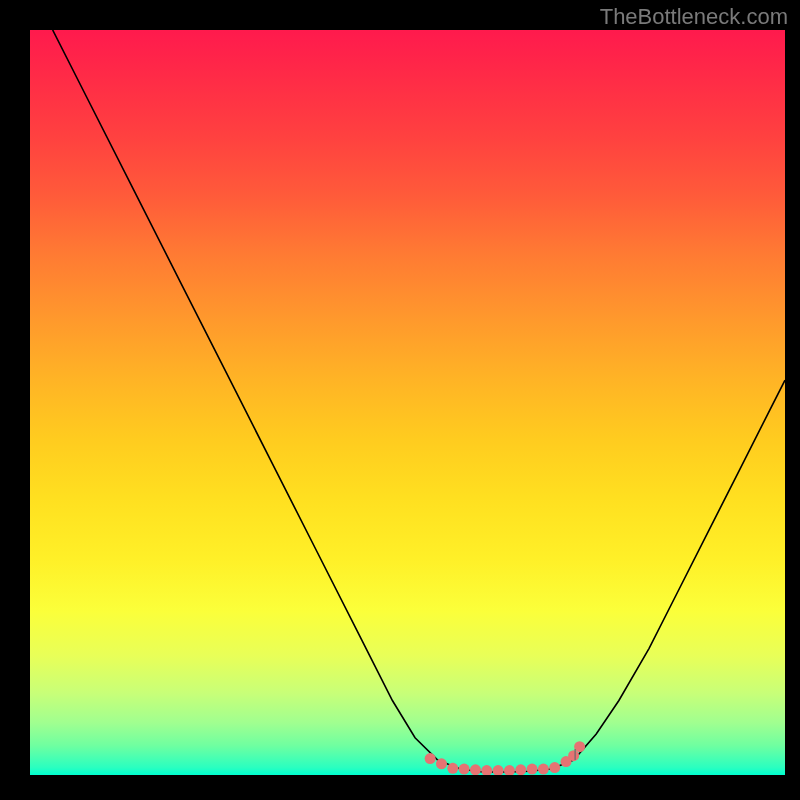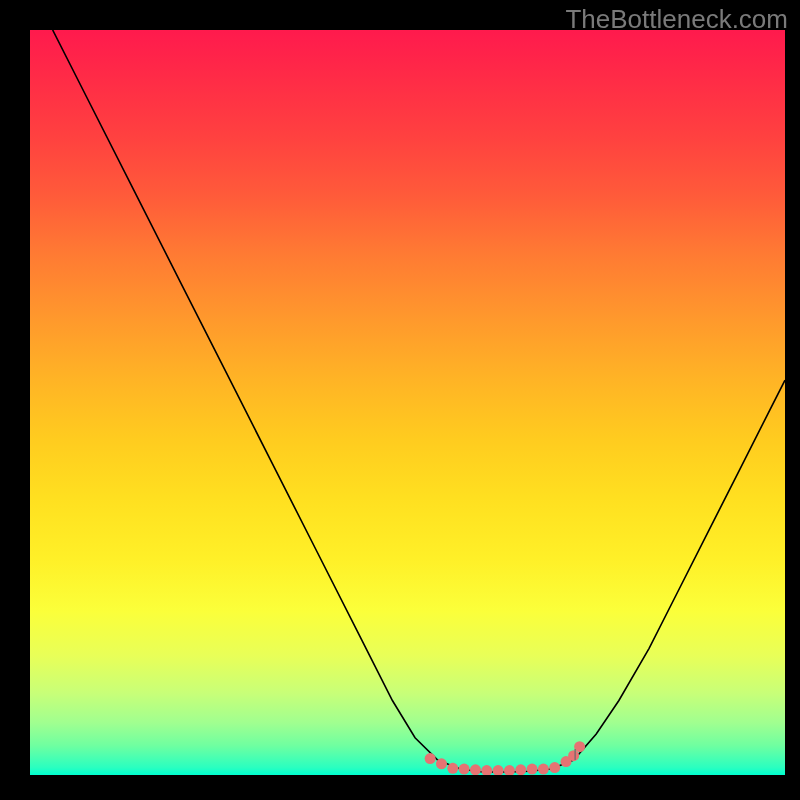--- a/index.html
+++ b/index.html
@@ -9,21 +9,21 @@
     background: #000;
     position: relative;
     font-family: Arial, sans-serif;
     overflow: hidden;
   }
   .watermark {
     position: absolute;
     top: 4px;
     right: 12px;
     color: #7a7a7a;
-    font-size: 26px;
+    font-size: 22px;
     font-weight: 500;
     z-index: 10;
   }
   .chart-area {
     position: absolute;
     left: 30px;
     top: 30px;
     width: 755px;
     height: 745px;
     overflow: hidden;

